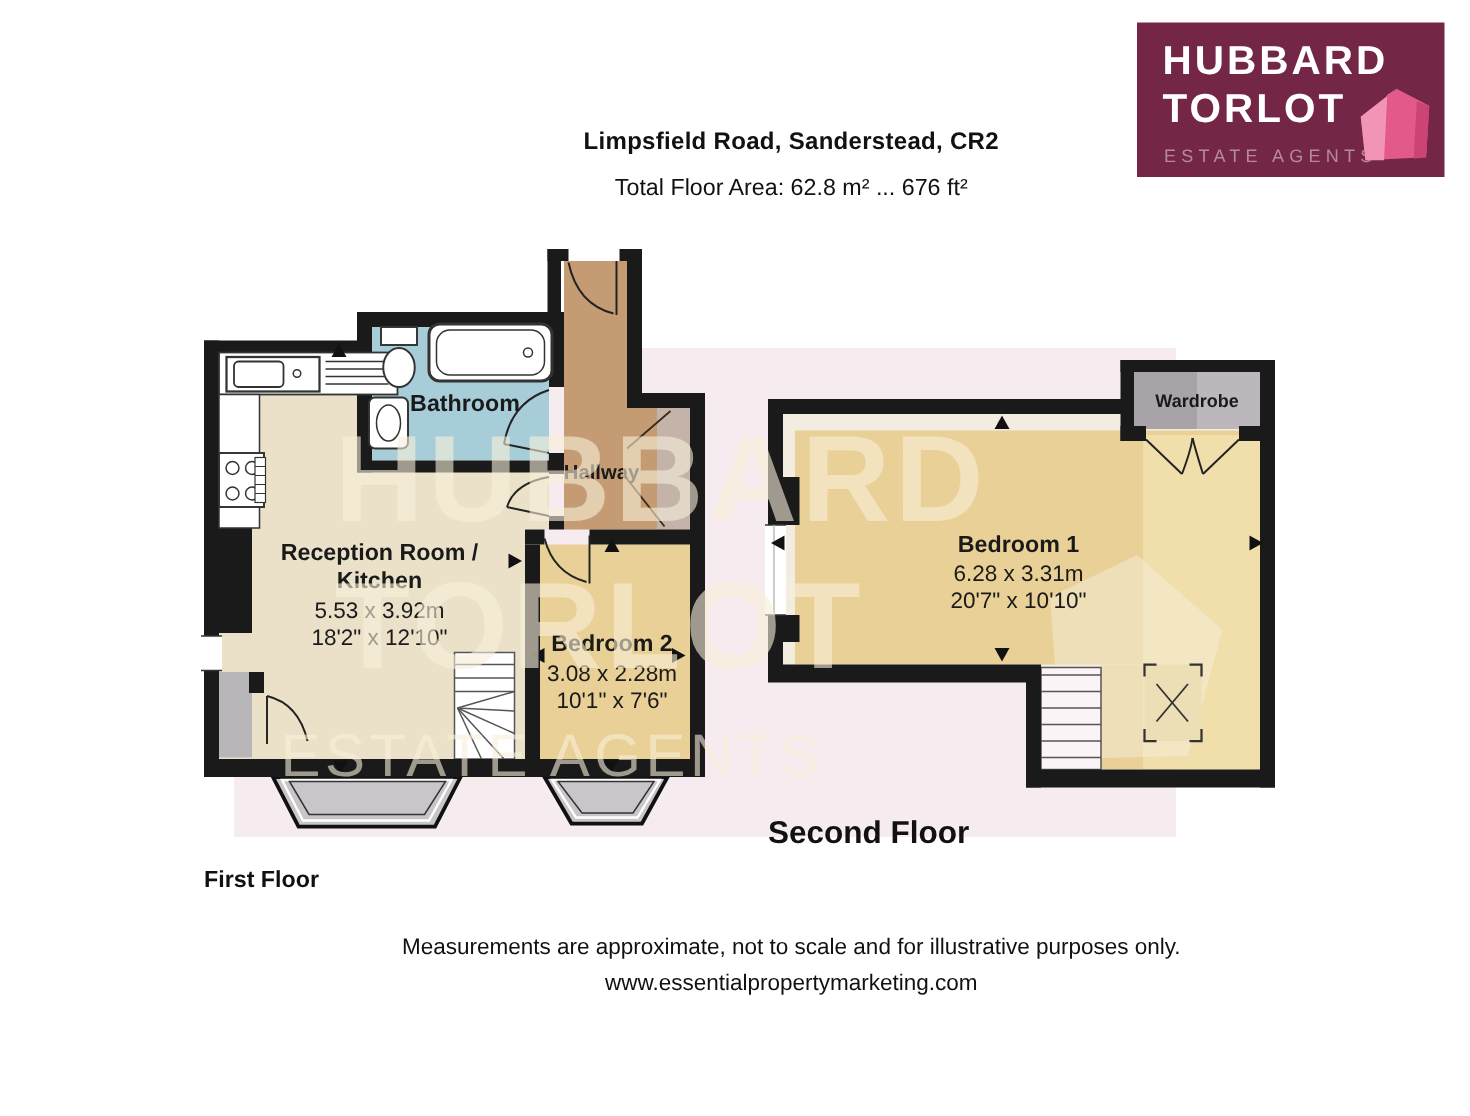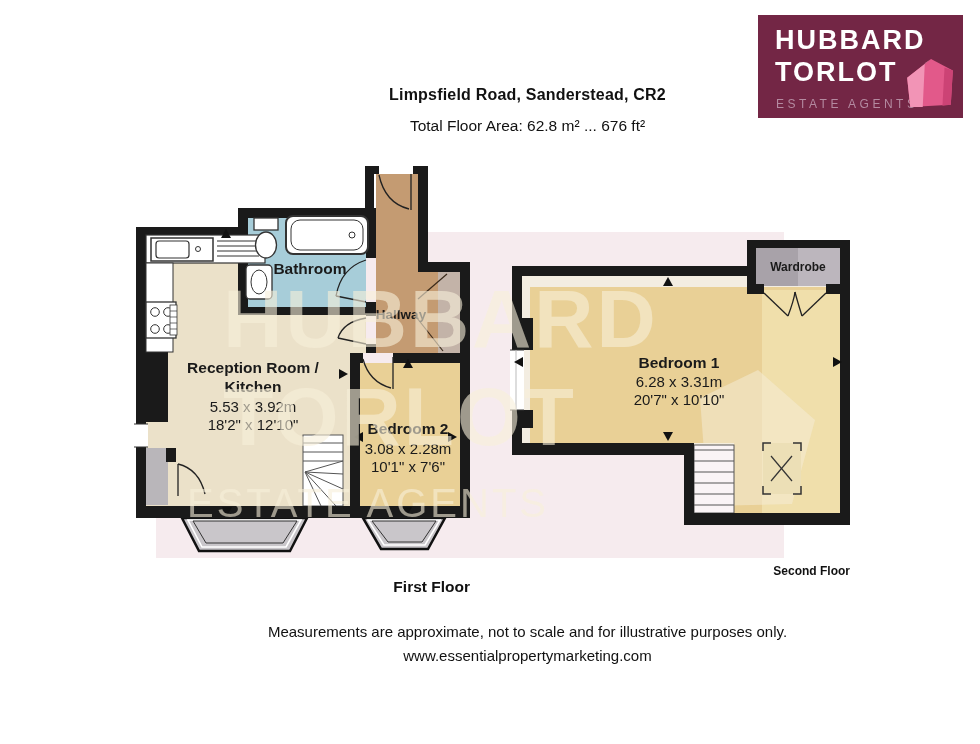--- a/index.html
+++ b/index.html
@@ -3,22 +3,22 @@
 <meta charset="utf-8">
 <style>
   html,body{margin:0;padding:0;background:#fff;}
   #page{position:relative;width:980px;height:744px;background:#ffffff;overflow:hidden;
         font-family:"Liberation Sans",sans-serif;}
   .abs{position:absolute;}
   #plan-svg{position:absolute;left:0;top:0;z-index:1;}
   .txt{z-index:3;color:#111;}
   #title{left:40px;top:86px;width:975px;text-align:center;font-size:16px;font-weight:bold;letter-spacing:.2px;}
   #subtitle{left:40px;top:117px;width:975px;text-align:center;font-size:15.5px;}
-  #first-floor-label{left:136px;top:578px;width:334px;text-align:right;font-size:15.5px;font-weight:bold;}
-  #second-floor-label{left:512px;top:564px;width:338px;text-align:right;font-size:12px;font-weight:bold;}
+  #first-floor-label{left:136px;top:578px;width:334px;text-align:left;font-size:15.5px;font-weight:bold;}
+  #second-floor-label{left:512px;top:544px;width:338px;text-align:left;font-size:21px;font-weight:bold;}
   #footer-line1{left:40px;top:623px;width:975px;text-align:center;font-size:15px;}
   #footer-line2{left:40px;top:647px;width:975px;text-align:center;font-size:15px;}
   
   #logo{left:758px;top:15px;width:205px;height:103px;background:#732645;z-index:3;}
   #logo .l1{position:absolute;left:17px;top:10px;font-size:27px;font-weight:bold;color:#ffffff;letter-spacing:2px;}
   #logo .l2{position:absolute;left:17px;top:42px;font-size:27px;font-weight:bold;color:#ffffff;letter-spacing:2px;}
   #logo .tag{position:absolute;left:18px;top:82px;font-size:12px;color:#b48aa0;letter-spacing:3.5px;}
   #logo svg{position:absolute;right:6px;bottom:8px;}
   svg text{font-family:"Liberation Sans",sans-serif;}
   .room-name{font-weight:bold;font-size:15.5px;fill:#1a1a1a;}

